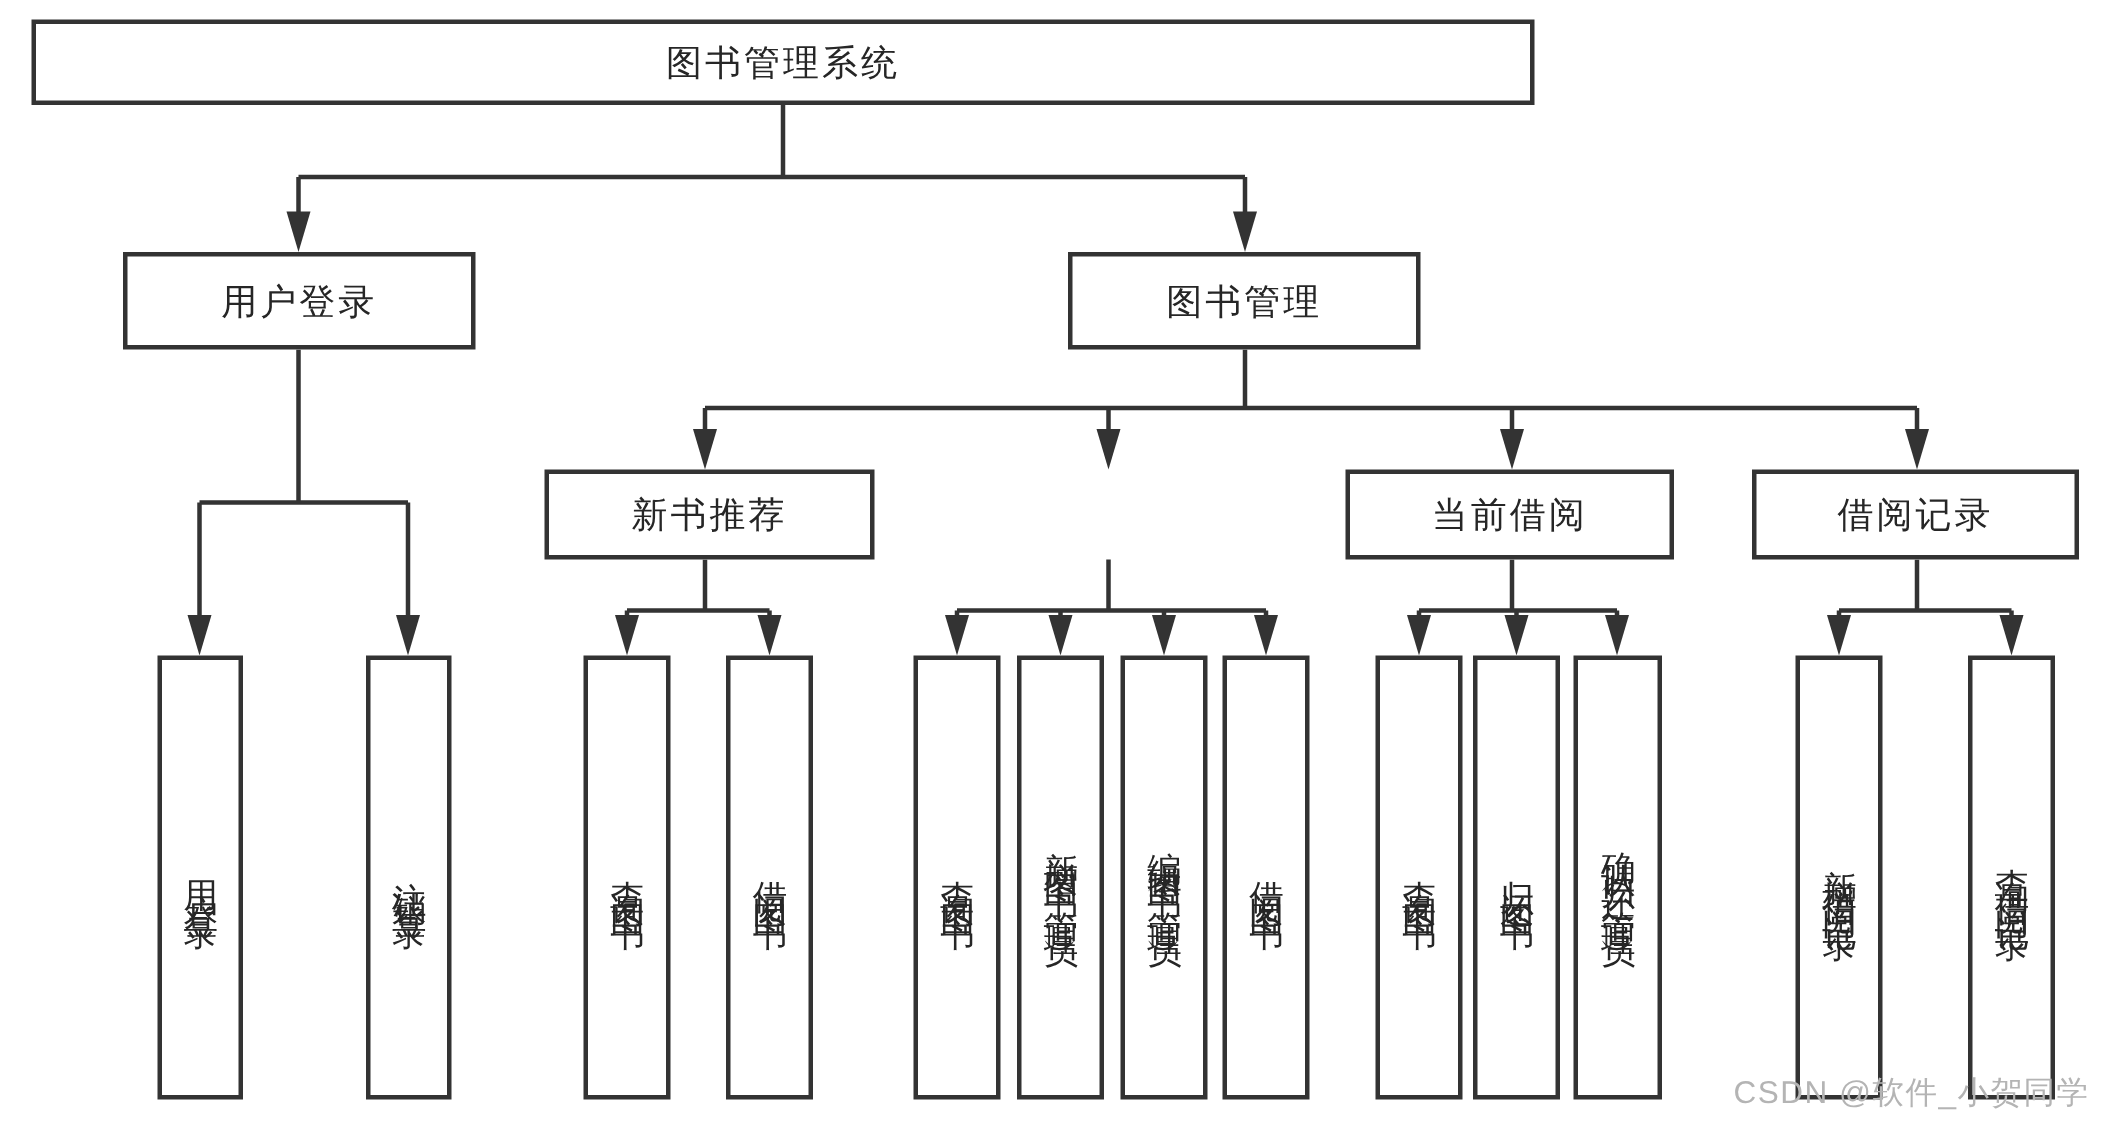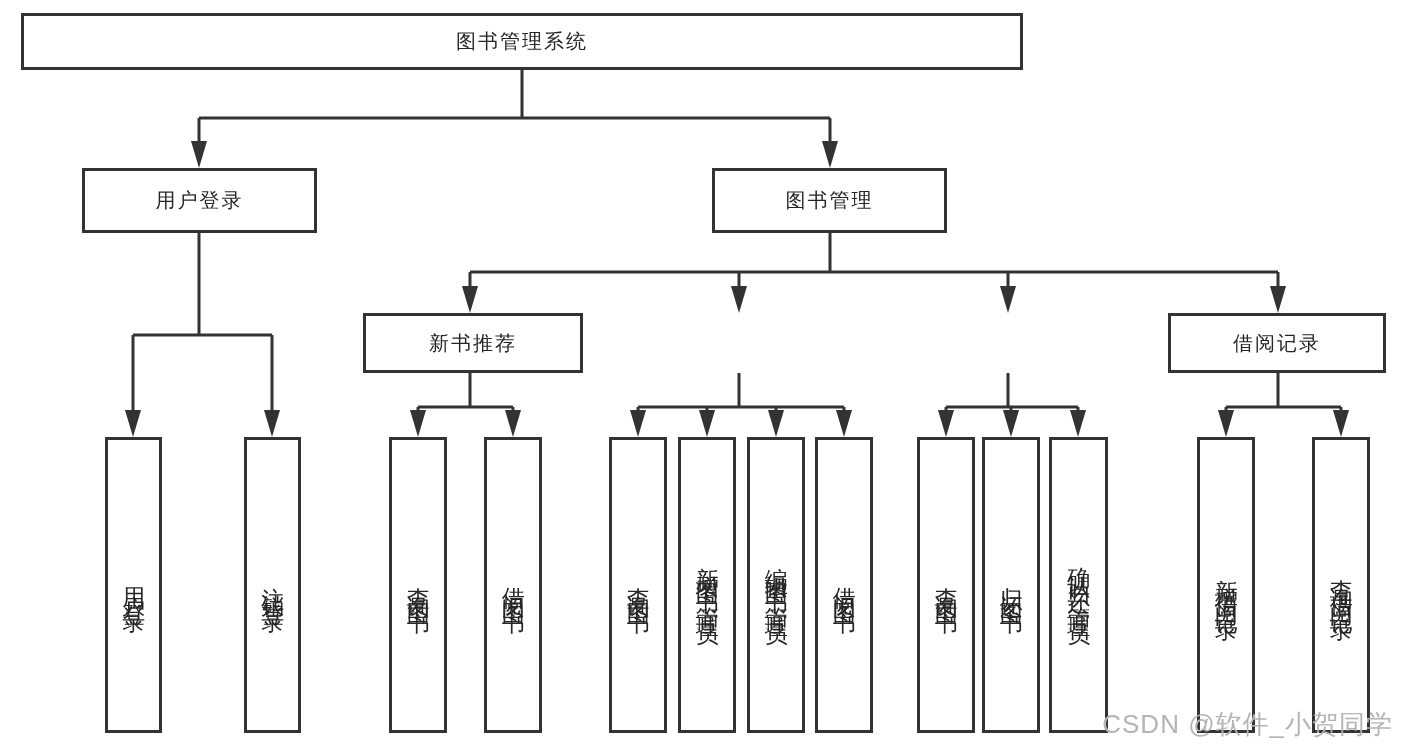--- a/index.html
+++ b/index.html
@@ -38,21 +38,21 @@
   .node {
     position: absolute;
     box-sizing: border-box;
     border: 3px solid var(--line);
     background: #fff;
     display: flex;
     align-items: center;
     justify-content: center;
   }
   .node .hlabel {
-    font-size: 20px;
+    font-size: 24px;
     letter-spacing: 2px;
     color: var(--text);
     white-space: nowrap;
   }
   .leaf {
     position: absolute;
     box-sizing: border-box;
     border: 3px solid var(--line);
     background: #fff;
     display: flex;
@@ -65,21 +65,21 @@
     font-size: 23px;
     letter-spacing: 8px;
     line-height: 1.2;
     color: var(--text);
     white-space: nowrap;
   }
   .watermark {
     position: absolute;
     right: 12px;
     bottom: 5px;
-    font-size: 26px;
+    font-size: 21px;
     color: var(--watermark);
     letter-spacing: 1px;
     white-space: nowrap;
   }
 </style>
 </head>
 <body>
 
 <div class="canvas">
 
@@ -140,20 +140,23 @@
   <div class="node" style="left:82px; top:168px; width:235px; height:65px;">
     <span class="hlabel">用户登录</span>
   </div>
   <div class="node" style="left:712px; top:168px; width:235px; height:65px;">
     <span class="hlabel">图书管理</span>
   </div>
 
   <div class="node" style="left:363px; top:313px; width:220px; height:60px;">
     <span class="hlabel">新书推荐</span>
   </div>
+  <div class="node" style="left:897px; top:313px; width:219px; height:60px;">
+    <span class="hlabel">当前借阅</span>
+  </div>
   <div class="node" style="left:1168px; top:313px; width:218px; height:60px;">
     <span class="hlabel">借阅记录</span>
   </div>
 
   <div class="leaf" style="left:105px; top:437px; width:57px; height:296px;">
     <span class="vlabel">用户登录</span>
   </div>
   <div class="leaf" style="left:244px; top:437px; width:57px; height:296px;">
     <span class="vlabel">注销登录</span>
   </div>

